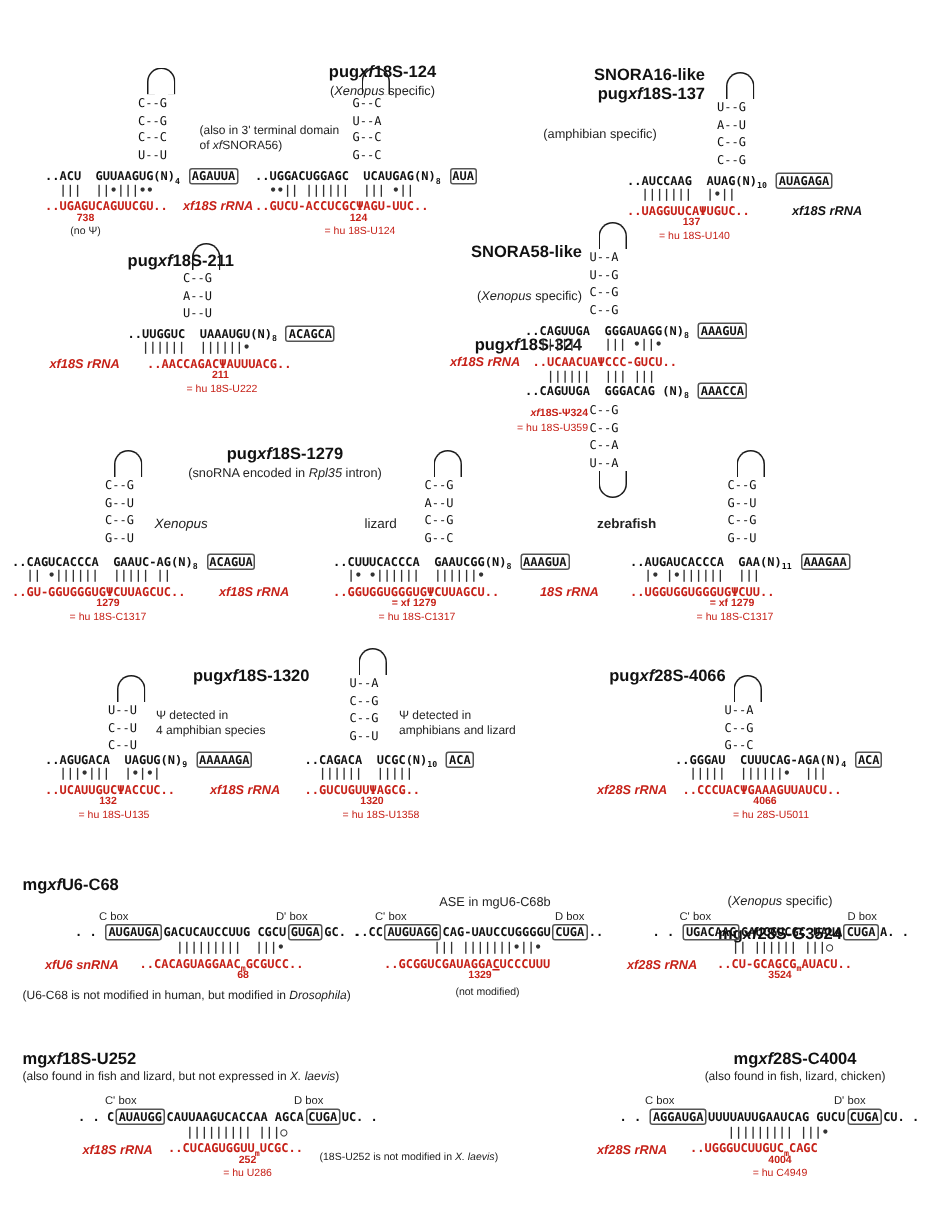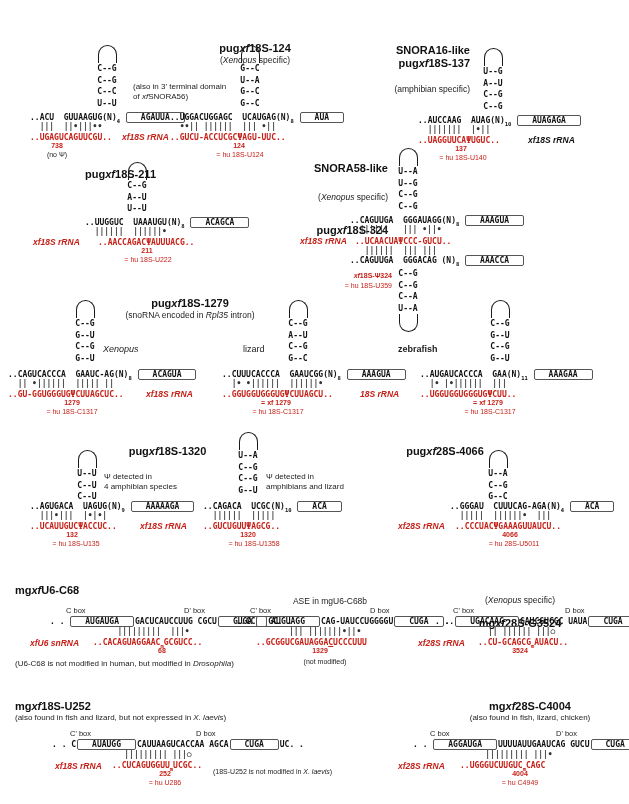--- a/index.html
+++ b/index.html
@@ -15,29 +15,29 @@
   .note7{font-size:7px;color:#222;line-height:8.5px;}
   .species{font-size:9px;color:#222;}
   .boxlab{font-size:7.5px;color:#222;}
   .seq{font-family:"DejaVu Sans Mono",monospace;font-weight:bold;font-size:8px;color:#111;line-height:9px;}
   .marks{font-family:"DejaVu Sans Mono",monospace;font-weight:bold;font-size:8px;color:#333;line-height:8px;}
   .red-seq{font-family:"DejaVu Sans Mono",monospace;font-weight:bold;font-size:8px;color:var(--red);line-height:9px;}
   .rlabel{font-weight:bold;font-style:italic;font-size:8.5px;color:var(--red);}
   .blabel{font-weight:bold;font-style:italic;font-size:8.5px;color:#111;}
   .pos{font-weight:bold;font-size:7px;color:var(--red);line-height:8px;}
   .equiv{font-size:7px;color:var(--red);line-height:8px;}
-  .mbox{border:1px solid #555;border-radius:2px;padding:0 14px;margin:0 1px;}
+  .mbox{border:1px solid #555;border-radius:2px;padding:0 1px;margin:0 1px;}
   sub.sb{font-size:5.5px;line-height:0;}
   .und{text-decoration:underline;}
   .hp{width:30px;}
   .hp .arch{width:19px;height:18px;margin:0 auto;border:1.5px solid #1a1a1a;border-bottom:none;
             border-radius:10px 10px 0 0;box-sizing:border-box;}
   .hp.down .arch{border:1.5px solid #1a1a1a;border-top:none;border-radius:0 0 10px 10px;}
-  .hp .pr{font-family:"DejaVu Sans Mono",monospace;font-weight:bold;font-size:8px;
-          line-height:11.5px;text-align:center;color:#111;}
+  .hp .pr{font-family:"DejaVu Sans Mono",monospace;font-weight:normal;font-size:8px;
+          line-height:11.5px;color:#111;}
 </style>
 </head>
 <body>
 
 <div id="canvas">
 <div class="el ptitle" style="left: 195px; top: 42px; width: 120px; text-align: center;">pug<i>xf</i>18S-124</div>
     <div class="el psub" style="left: 195px; top: 55px; width: 120px; text-align: center;">(<i>Xenopus</i> specific)</div>
     <div class="el note" style="left: 133px; top: 82px;">(also in 3' terminal domain
 of <i>xf</i>SNORA56)</div>
     <div class="el hairpin hp" style="left: 92px; top: 45px;"><div class="arch"></div><div class="pr">C--G</div><div class="pr">C--G</div><div class="pr">C--C</div><div class="pr">U--U</div></div>
@@ -48,21 +48,21 @@
     <div class="el pos" style="left: 42px; top: 142px; width: 30px; text-align: center;">738</div>
     <div class="el note7" style="left: 40px; top: 151px; width: 34px; text-align: center;">(no Ψ)</div>
     <div class="el hairpin hp" style="left: 235px; top: 45px;"><div class="arch"></div><div class="pr">G--C</div><div class="pr">U--A</div><div class="pr">G--C</div><div class="pr">G--C</div></div>
     <div class="el seq" style="left: 170px; top: 113px;">..UGGACUGGAGC  UCAUGAG(N)<sub class="sb">8</sub> <span class="mbox">AUA</span></div>
     <div class="el marks" style="left: 170px; top: 123px;">  ••|| ||||||  ||| •||</div>
     <div class="el red-seq" style="left: 170px; top: 133px;">..GUCU-ACCUCGCΨAGU-UUC..</div>
     <div class="el pos" style="left: 222px; top: 142px; width: 34px; text-align: center;">124</div>
     <div class="el equiv" style="left: 205px; top: 151px; width: 70px; text-align: center;">= hu 18S-U124</div>
     <div class="el ptitle" style="left: 330px; top: 44px; width: 140px; text-align: right;">SNORA16-like</div>
     <div class="el ptitle" style="left: 330px; top: 57px; width: 140px; text-align: right;">pug<i>xf</i>18S-137</div>
-    <div class="el psub" style="left: 330px; top: 84px; width: 140px; text-align: right;">(amphibian specific)</div>
+    <div class="el psub" style="left: 330px; top: 84px; width: 140px; text-align: center;">(amphibian specific)</div>
     <div class="el hairpin hp" style="left: 478px; top: 48px;"><div class="arch"></div><div class="pr">U--G</div><div class="pr">A--U</div><div class="pr">C--G</div><div class="pr">C--G</div></div>
     <div class="el seq" style="left: 418px; top: 116px;">..AUCCAAG  AUAG(N)<sub class="sb">10</sub> <span class="mbox">AUAGAGA</span></div>
     <div class="el marks" style="left: 418px; top: 126px;">  |||||||  |•||</div>
     <div class="el red-seq" style="left: 418px; top: 136px;">..UAGGUUCAΨUGUC..</div>
     <div class="el blabel" style="left: 528px; top: 135px;"><i>xf</i>18S rRNA</div>
     <div class="el pos" style="left: 446px; top: 145px; width: 30px; text-align: center;">137</div>
     <div class="el equiv" style="left: 428px; top: 154px; width: 70px; text-align: center;">= hu 18S-U140</div>
     <div class="el ptitle" style="left: 40px; top: 168px; width: 116px; text-align: right;">pug<i>xf</i>18S-211</div>
     <div class="el hairpin hp" style="left: 122px; top: 162px;"><div class="arch"></div><div class="pr">C--G</div><div class="pr">A--U</div><div class="pr">U--U</div></div>
     <div class="el seq" style="left: 85px; top: 218px;">..UUGGUC  UAAAUGU(N)<sub class="sb">8</sub> <span class="mbox">ACAGCA</span></div>

